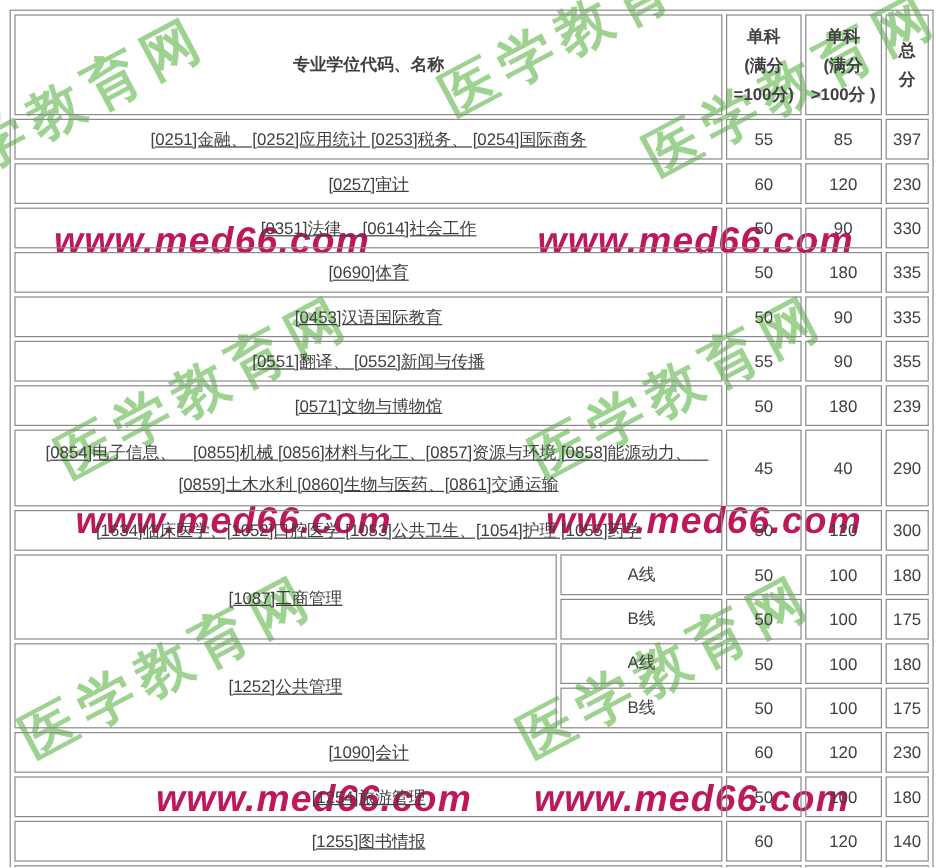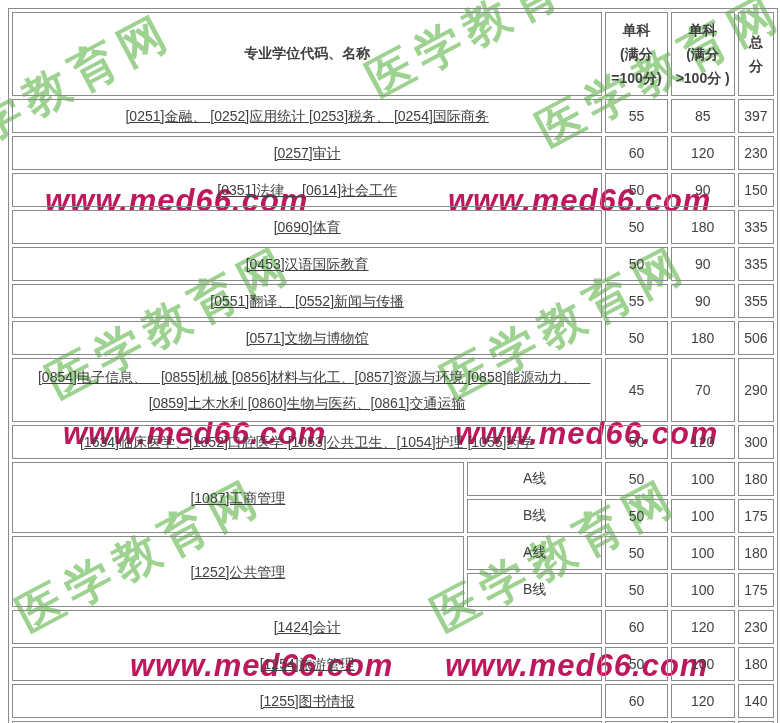--- a/index.html
+++ b/index.html
@@ -109,21 +109,21 @@
       <td class="name" colspan="2">[0257]审计</td>
       <td class="num">60</td>
       <td class="num">120</td>
       <td class="num">230</td>
     </tr>
 
     <tr>
       <td class="name" colspan="2">[0351]法律、 [0614]社会工作</td>
       <td class="num">50</td>
       <td class="num">90</td>
-      <td class="num">150</td>
+      <td class="num">330</td>
     </tr>
 
     <tr>
       <td class="name" colspan="2">[0690]体育</td>
       <td class="num">50</td>
       <td class="num">180</td>
       <td class="num">335</td>
     </tr>
 
     <tr>
@@ -137,27 +137,27 @@
       <td class="name" colspan="2">[0551]翻译、 [0552]新闻与传播</td>
       <td class="num">55</td>
       <td class="num">90</td>
       <td class="num">355</td>
     </tr>
 
     <tr>
       <td class="name" colspan="2">[0571]文物与博物馆</td>
       <td class="num">50</td>
       <td class="num">180</td>
-      <td class="num">506</td>
+      <td class="num">239</td>
     </tr>
 
     <tr>
       <td class="name tall" colspan="2">[0854]电子信息、　[0855]机械 [0856]材料与化工、[0857]资源与环境 [0858]能源动力、　[0859]土木水利 [0860]生物与医药、[0861]交通运输</td>
       <td class="num">45</td>
-      <td class="num">70</td>
+      <td class="num">40</td>
       <td class="num">290</td>
     </tr>
 
     <tr>
       <td class="name" colspan="2">[1634]临床医学、[1052]口腔医学 [1053]公共卫生、[1054]护理 [1055]药学</td>
       <td class="num">50</td>
       <td class="num">120</td>
       <td class="num">300</td>
     </tr>
 
@@ -183,21 +183,21 @@
       <td class="num">180</td>
     </tr>
     <tr>
       <td class="sub">B线</td>
       <td class="num">50</td>
       <td class="num">100</td>
       <td class="num">175</td>
     </tr>
 
     <tr>
-      <td class="name" colspan="2">[1424]会计</td>
+      <td class="name" colspan="2">[1090]会计</td>
       <td class="num">60</td>
       <td class="num">120</td>
       <td class="num">230</td>
     </tr>
 
     <tr>
       <td class="name" colspan="2">[1254]旅游管理</td>
       <td class="num">50</td>
       <td class="num">100</td>
       <td class="num">180</td>

